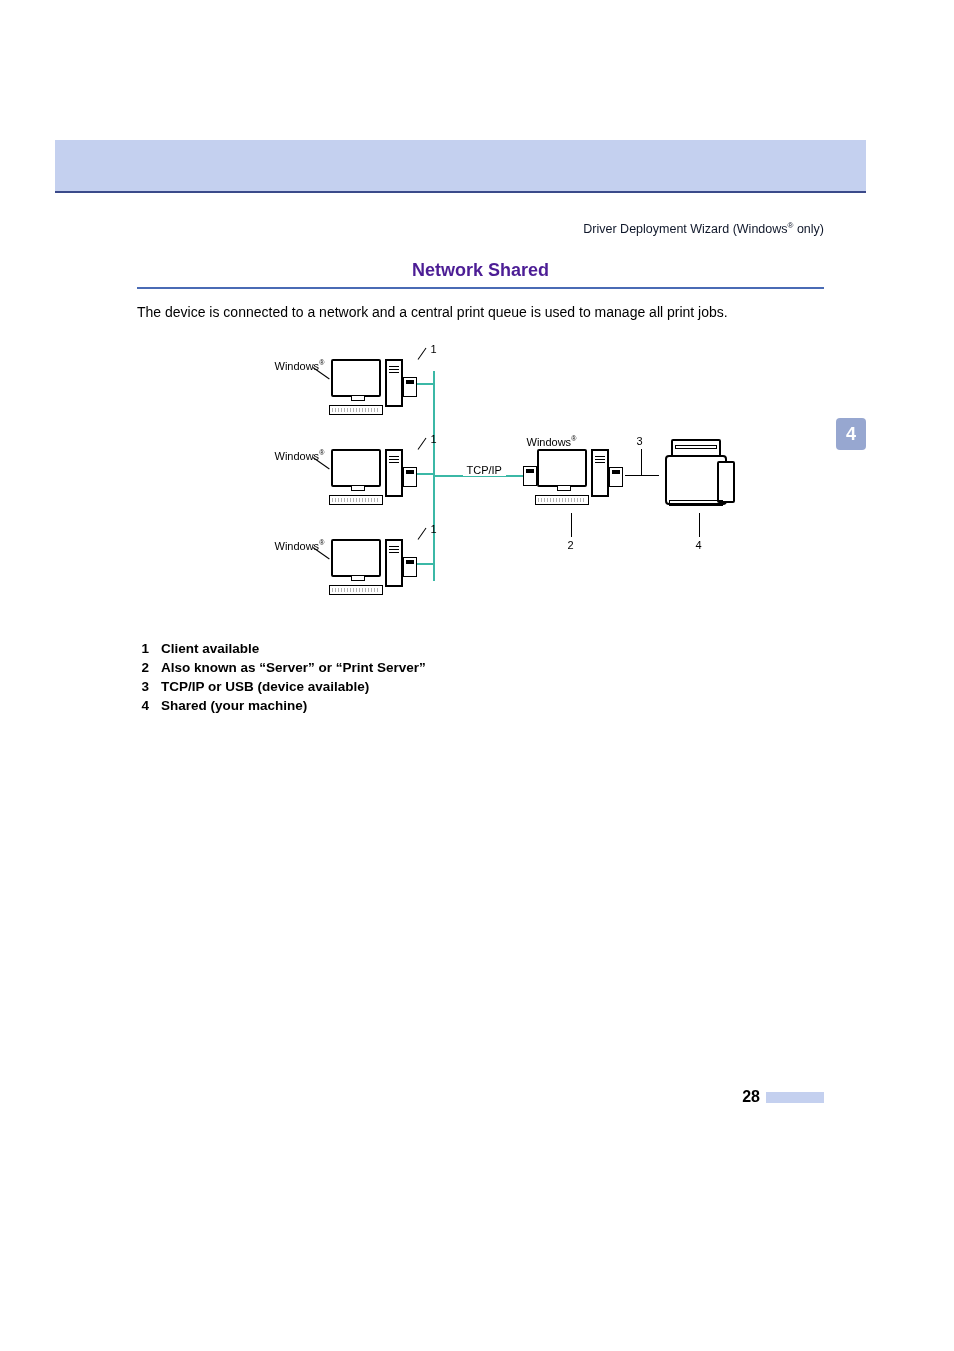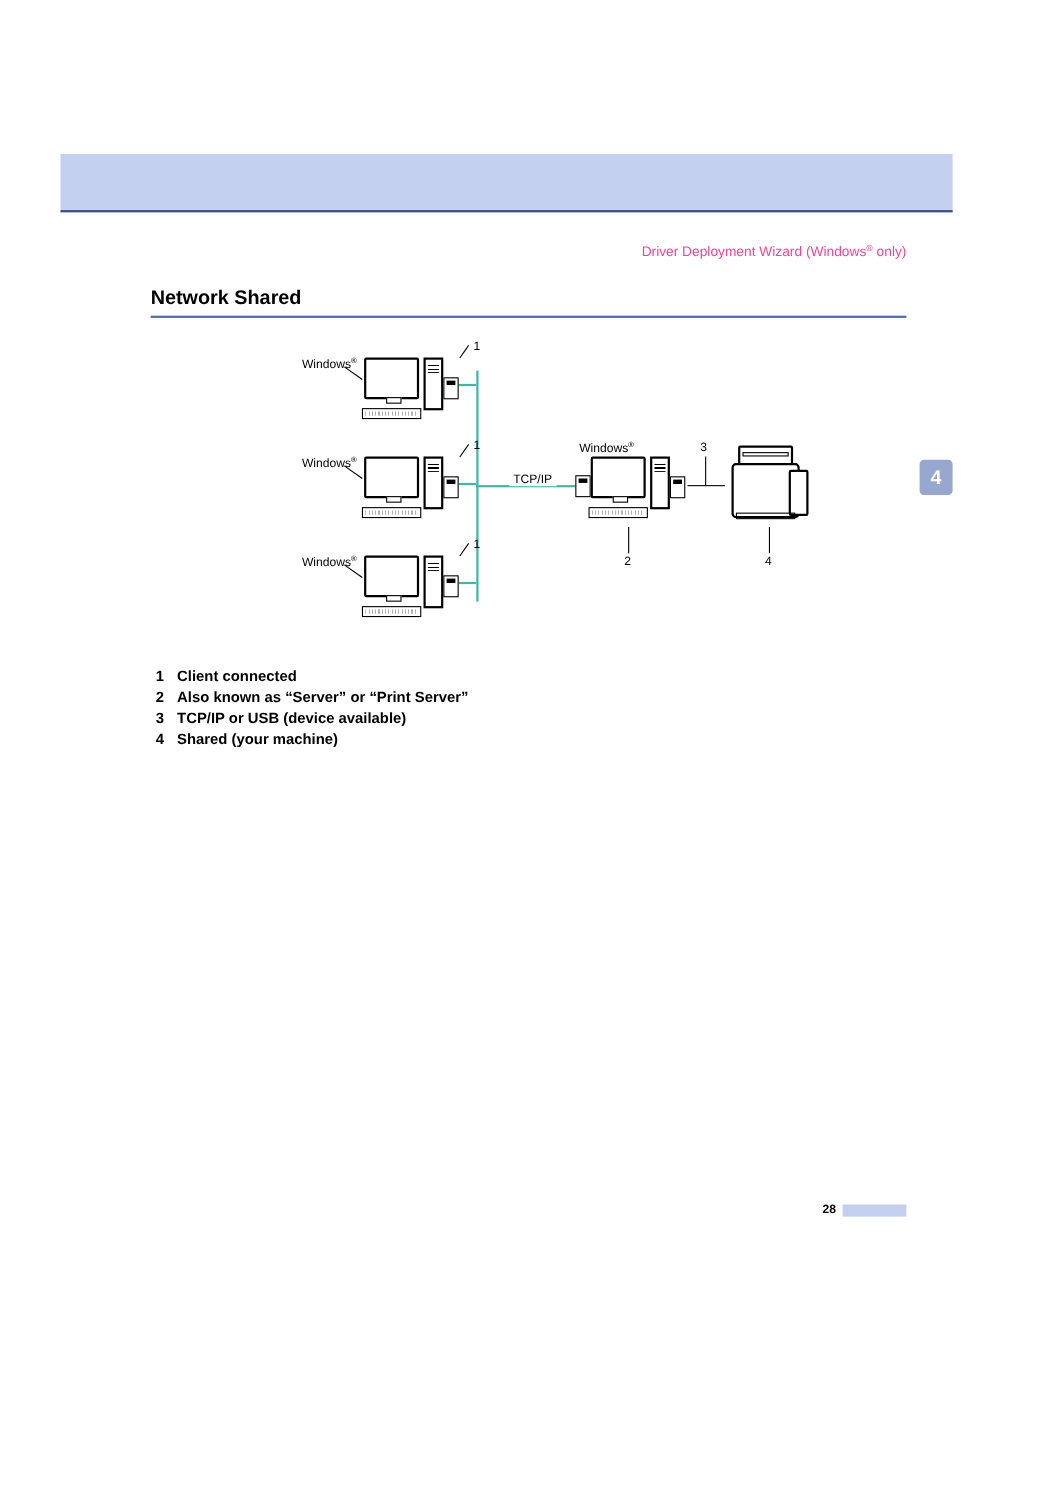--- a/index.html
+++ b/index.html
@@ -18,37 +18,38 @@
     right: 88px;
     height: 53px;
     background: #c4d0ef;
     border-bottom: 2px solid #3b4a8a;
   }
   .header-text {
     position: absolute;
     top: 221px;
     right: 130px;
     font-size: 12.5px;
-    color: #ec4899;
+    color: #0f172a;
     text-align: right;
   }
   .sup { font-size: 8px; vertical-align: super; }
   .section {
     position: absolute;
     top: 260px;
     left: 137px;
     right: 130px;
   }
   .heading {
     font-size: 18px;
     font-weight: bold;
-    color: #000000;
+    color: #4c1d95;
     padding-bottom: 6px;
     border-bottom: 2px solid #4a6bb5;
     margin-bottom: 14px;
+    text-align: center;
   }
   .body-text {
     font-size: 14px;
     line-height: 1.4;
   }
   .diagram {
     position: relative;
     width: 500px;
     height: 280px;
     margin: 18px auto 20px auto;
@@ -228,38 +229,39 @@
     border-radius: 4px;
   }
   .footer {
     position: absolute;
     bottom: 245px;
     right: 130px;
     display: flex;
     align-items: center;
     gap: 6px;
   }
-  .page-num { font-size: 11px; font-weight: bold; text-align: center; }
+  .page-num { font-size: 16px; font-weight: bold; text-align: center; }
   .foot-bar {
     width: 58px;
     height: 11px;
     background: #c4d0ef;
   }
 </style>
 </head>
 <body>
 
 <div class="header-bar"></div>
 
 <div class="header-text">
   <span>Driver Deployment Wizard (Windows</span><span class="sup">®</span><span> only)</span>
 </div>
 
 <div class="section">
   <h2 class="heading">Network Shared</h2>
+  <p class="body-text">The device is connected to a network and a central print queue is used to manage all print jobs.</p>
 
   <div class="diagram">
 
     <div class="vbus-line" style="left:202px; top:30px; height:210px;"></div>
 
     <div class="hbus-line" style="left:185px; top:42px; width:17px;"></div>
     <div class="hbus-line" style="left:185px; top:132px; width:17px;"></div>
     <div class="hbus-line" style="left:185px; top:222px; width:17px;"></div>
 
     <div class="hbus-line" style="left:202px; top:134px; width:120px;"></div>
@@ -326,21 +328,21 @@
       <div class="p-tray"></div>
     </div>
     <div class="conn-line" style="left:468px; top:172px; width:1px; height:24px;"></div>
     <div class="num-label" style="left:465px; top:198px;">4</div>
 
   </div>
 
   <div class="legend">
     <div class="legend-item">
       <span class="legend-num">1</span>
-      <span>Client connected</span>
+      <span>Client available</span>
     </div>
     <div class="legend-item">
       <span class="legend-num">2</span>
       <span>Also known as “Server” or “Print Server”</span>
     </div>
     <div class="legend-item">
       <span class="legend-num">3</span>
       <span>TCP/IP or USB (device available)</span>
     </div>
     <div class="legend-item">

